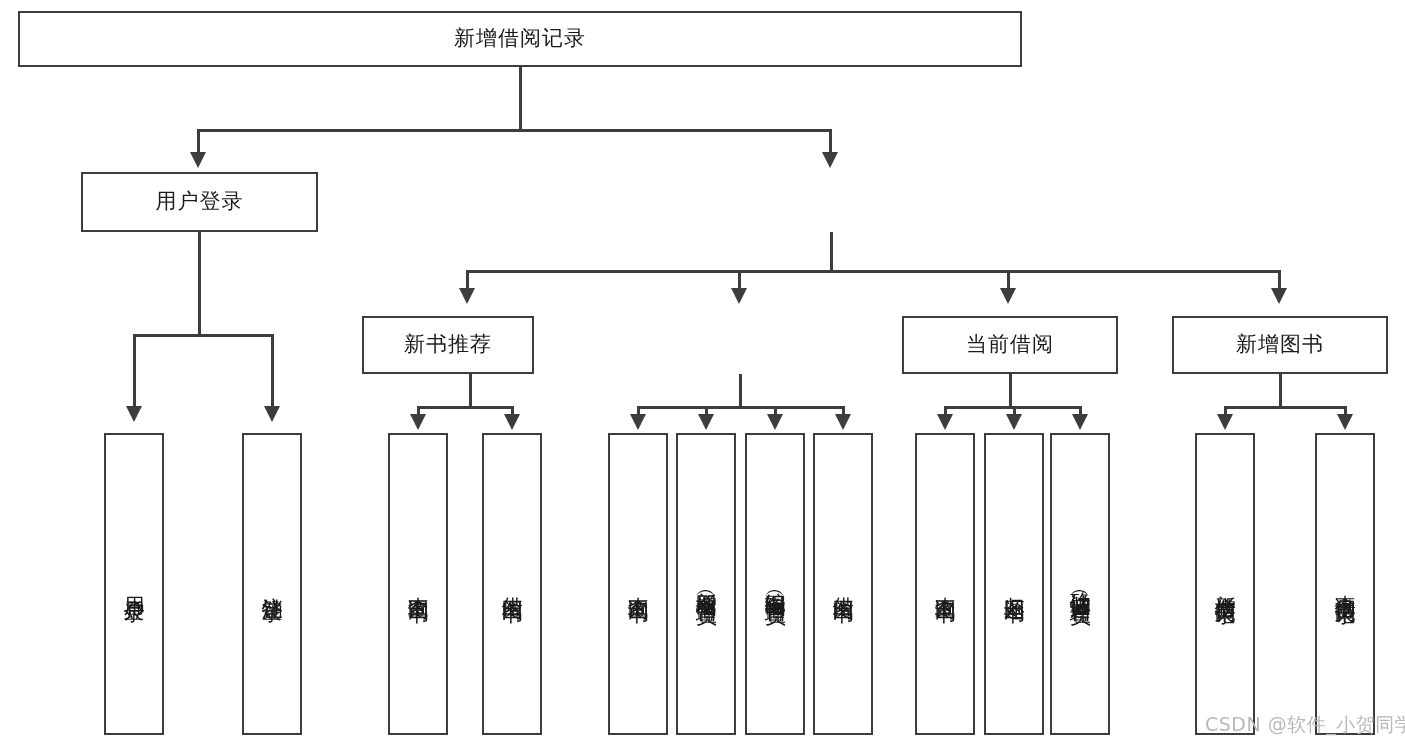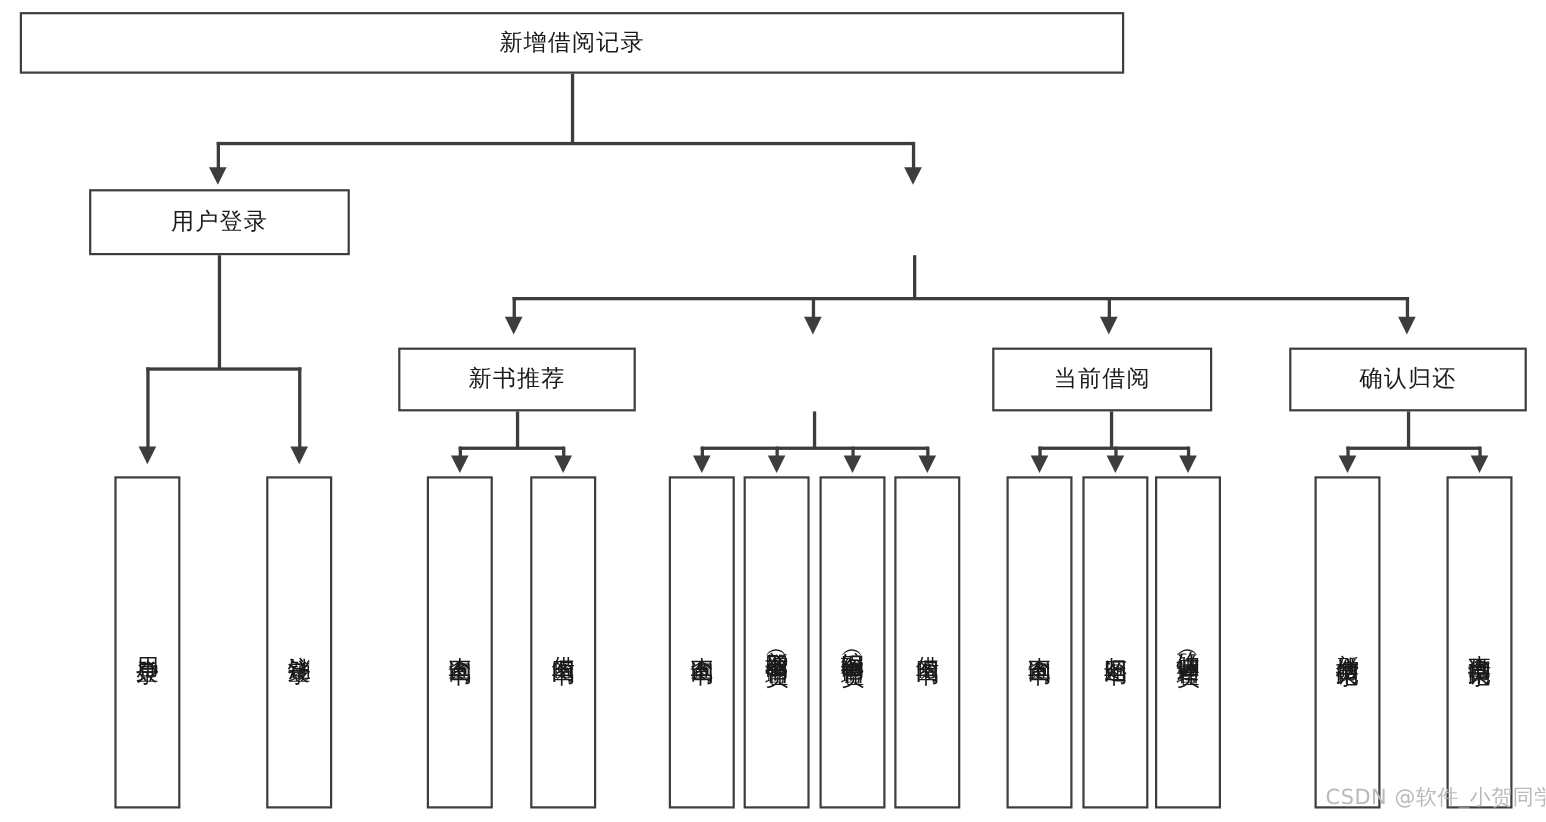--- a/index.html
+++ b/index.html
@@ -108,28 +108,28 @@
   <div class="hline" style="left:466px; top:270px; width:814px;"></div>
   <div class="vline" style="left:466px; top:270px; height:22px;"></div>
   <div class="arrow" style="left:459px; top:288px;"></div>
   <div class="vline" style="left:738px; top:270px; height:22px;"></div>
   <div class="arrow" style="left:731px; top:288px;"></div>
   <div class="vline" style="left:1007px; top:270px; height:22px;"></div>
   <div class="arrow" style="left:1000px; top:288px;"></div>
   <div class="vline" style="left:1278px; top:270px; height:22px;"></div>
   <div class="arrow" style="left:1271px; top:288px;"></div>
 
-  <div class="node horiz" style="left:362px; top:316px; width:216px; height:58px;">
+  <div class="node horiz" style="left:362px; top:316px; width:172px; height:58px;">
     <span class="htext">新书推荐</span>
   </div>
-  <div class="node horiz" style="left:902px; top:316px; width:200px; height:58px;">
+  <div class="node horiz" style="left:902px; top:316px; width:216px; height:58px;">
     <span class="htext">当前借阅</span>
   </div>
   <div class="node horiz" style="left:1172px; top:316px; width:216px; height:58px;">
-    <span class="htext">确认归还</span>
+    <span class="htext">新增图书</span>
   </div>
 
   <div class="vline" style="left:469px; top:374px; height:34px;"></div>
   <div class="hline" style="left:417px; top:406px; width:96px;"></div>
   <div class="vline" style="left:417px; top:406px; height:12px;"></div>
   <div class="arrow" style="left:410px; top:414px;"></div>
   <div class="vline" style="left:511px; top:406px; height:12px;"></div>
   <div class="arrow" style="left:504px; top:414px;"></div>
 
   <div class="vline" style="left:739px; top:374px; height:34px;"></div>

